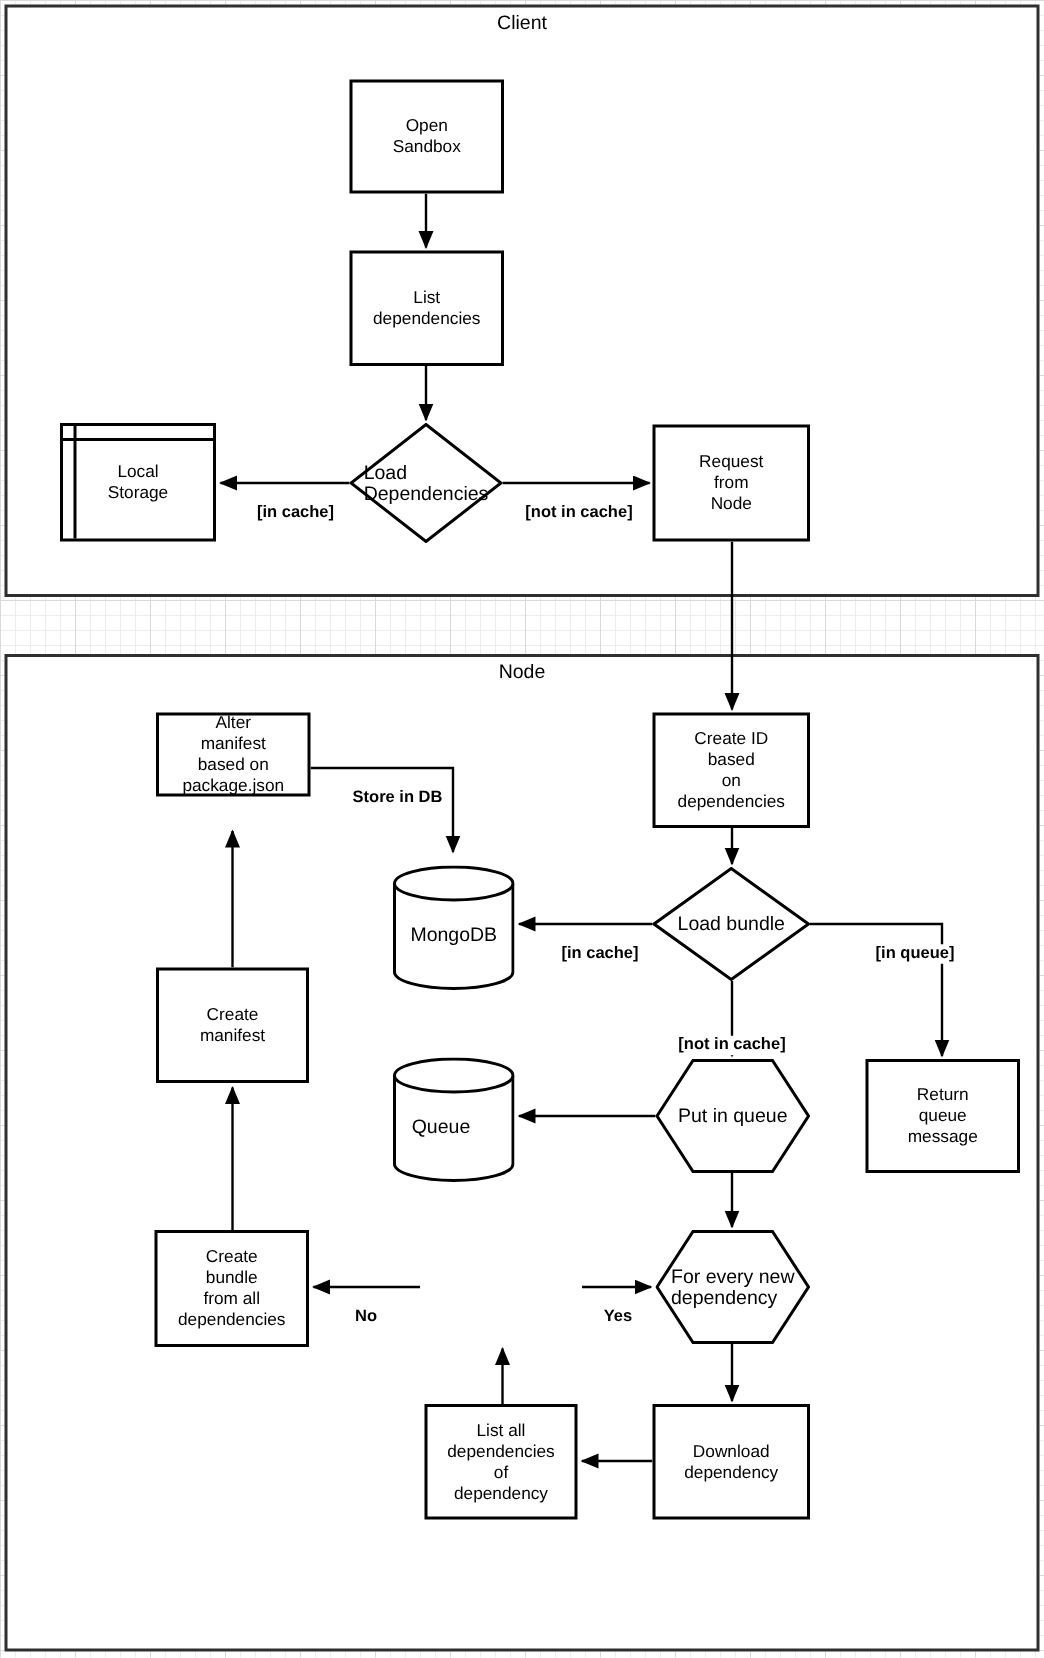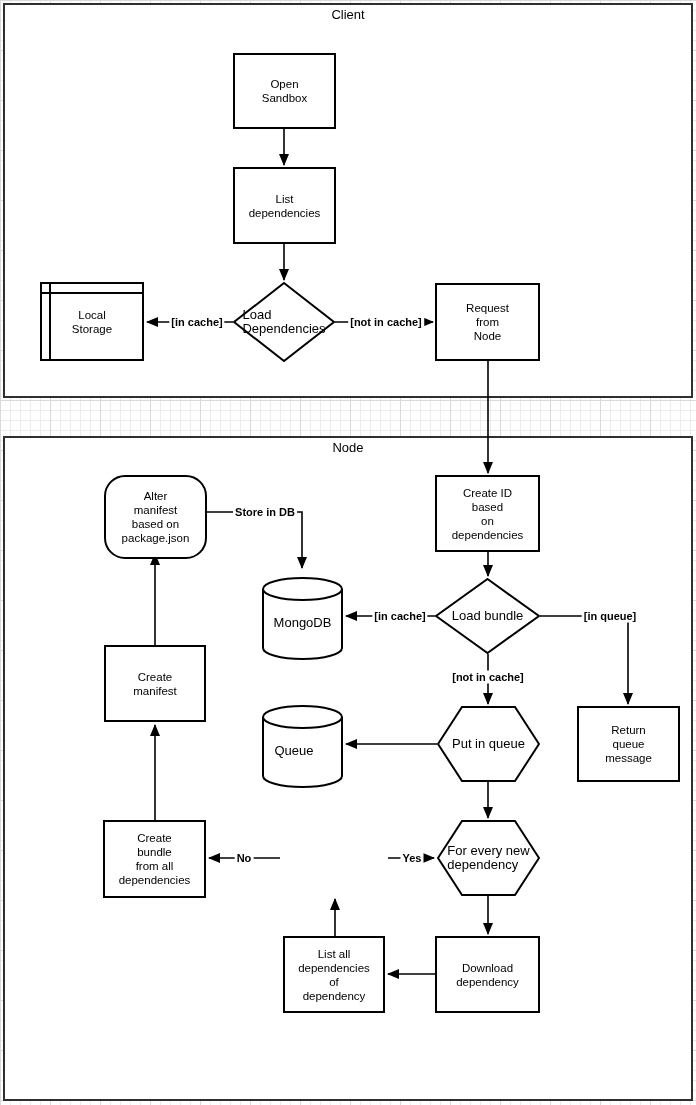--- a/index.html
+++ b/index.html
@@ -41,21 +41,21 @@
     display:flex; align-items:center; justify-content:center;
     text-align:left; font-size:13px; line-height:14px;
     white-space:pre-line;
   }
   .cyl .shape-label { padding-top:9px; }
   .ds-vline { position:absolute; top:0; bottom:0; left:7px; width:2px; background:#000; }
   .ds-hline { position:absolute; left:0; right:0; top:8px; height:2px; background:#000; }
   .edge-label {
     position:absolute; transform:translate(-50%,-50%);
     background:#ffffff; padding:0 2px;
-    font-size:11px; font-weight:bold; white-space:nowrap; line-height:13px;
+    font-size:11px; font-weight:bold; white-space:nowrap; line-height:13px;margin-top:20px;
   }
   .edges { position:absolute; left:0; top:0; pointer-events:none; }
   .edges line, .edges polyline { stroke:#000; stroke-width:1.6; fill:none; }
 </style>
 </head>
 <body>
 
 <div class="page">
 
   <div class="section" style="left:3px; top:3px; width:690px; height:395px;">
@@ -109,21 +109,21 @@
     <div class="ds-hline"></div>
     <span>Local Storage</span>
   </div>
 
   <div class="box" style="left:435px; top:283px; width:105px; height:78px;">Request from
 Node</div>
 
   <div class="box" style="left:435px; top:475px; width:105px; height:77px;">Create ID based
 on dependencies</div>
 
-  <div class="box" style="left:104px; top:475px; width:103px; height:84px;border-radius:21px;">Alter manifest
+  <div class="box" style="left:104px; top:475px; width:103px; height:56px;">Alter manifest
 based on
 package.json</div>
 
   <div class="shape" style="left:435px; top:578px; width:105px; height:76px;">
     <svg width="105" height="76" viewBox="0 0 105 76">
       <polygon points="52.5,1 104,38 52.5,75 1,38" fill="#fff" stroke="#000" stroke-width="2"></polygon>
     </svg>
     <div class="shape-label">Load bundle</div>
   </div>
 

